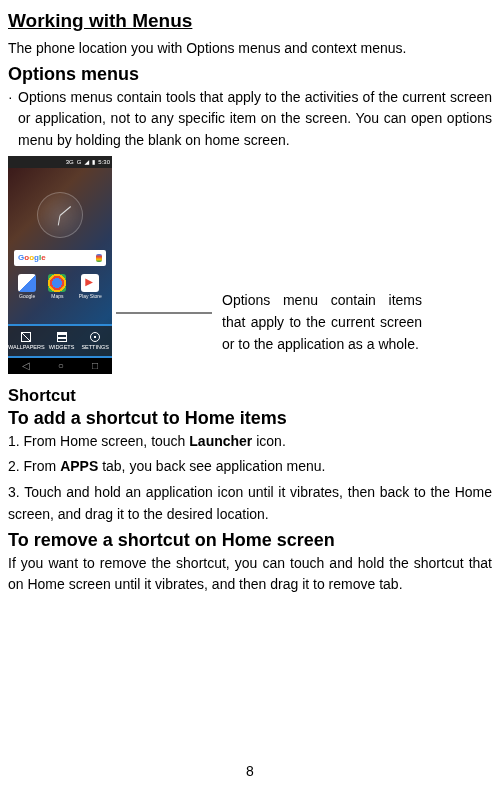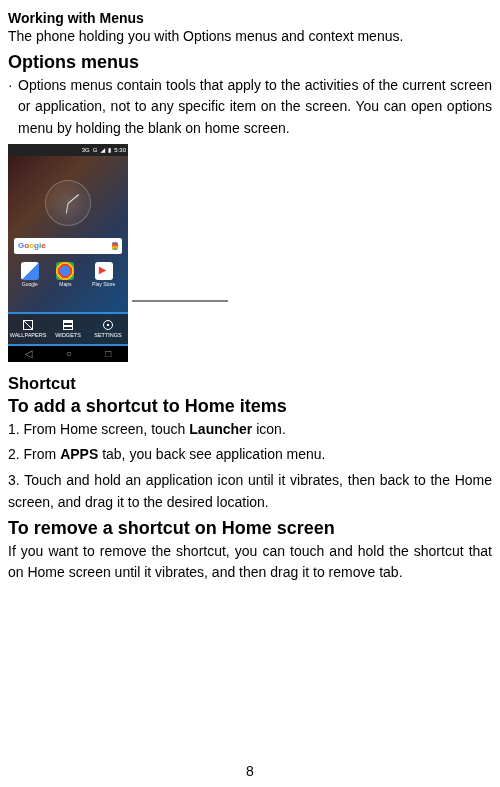--- a/index.html
+++ b/index.html
@@ -6,37 +6,37 @@
   body {
     width: 500px;
     height: 787px;
     font-family: Verdana, Geneva, sans-serif;
     font-size: 14px;
     color: #000;
     background: #fff;
     padding: 10px 8px 0 8px;
     position: relative;
   }
-  .h1 { font-weight: bold; font-size: 14px; margin-bottom: 0; }
+  .h1 { font-weight: bold; font-size: 19px; margin-bottom: 6px; text-decoration: underline; }
   .h2 { font-weight: bold; font-size: 16.5px; margin-bottom: 3px; margin-top: 12px;}
   .h3 { font-weight: bold; font-size: 18px; margin-bottom: 2px; }
   .para { text-align: justify; line-height: 1.55; margin-bottom: 4px; }
   .bold { font-weight: bold; }
   .bullet-row { display: flex; text-align: justify; line-height: 1.55; }
   .bullet-mark { width: 10px; flex: none; }
   .bullet-text { flex: 1; }
   .figure-row {
     display: flex;
     align-items: flex-end;
     gap: 10px;
     margin-top: 4px;
     margin-bottom: 2px;
   }
   .phone {
-    width: 120px;
+    width: 104px;
     height: 218px;
     background: #fca5a5;
     position: relative;
     flex: none;
     overflow: hidden;
   }
   .statusbar {
     position: absolute; top: 0; left: 0; right: 0; height: 12px;
     background: #222;
     color: #fff;
@@ -125,21 +125,21 @@
   .pagenum {
     position: absolute; bottom: 8px; left: 0; right: 0;
     text-align: center; font-size: 14px;
   }
 </style>
 </head>
 <body>
 
 <div class="h1">Working with Menus</div>
 
-<div class="para">The phone holding you with Options menus and context menus.</div>
+<div class="para">The phone location you with Options menus and context menus.</div>
 
 <div class="h3">Options menus</div>
 
 <div class="bullet-row">
   <div class="bullet-mark">·</div>
   <div class="bullet-text">Options menus contain tools that apply to the activities of the current screen or application, not to any specific item on the screen. You can open options menu by holding the blank on home screen.</div>
 </div>
 
 <div class="figure-row">
   <div class="phone">
@@ -186,20 +186,21 @@
       </div>
       <div class="highlight"></div>
       <div class="navkeys">
         <span class="nk">◁</span>
         <span class="nk">○</span>
         <span class="nk">□</span>
       </div>
     </div>
   </div>
   <div class="connector"></div>
+  <div class="callout">Options menu contain items that apply to the current screen or to the application as a whole.</div>
 </div>
 
 <div class="h2">Shortcut</div>
 
 <div class="h3">To add a shortcut to Home items</div>
 
 <div class="para">
   <span>1. From Home screen, touch </span><span class="bold">Launcher</span><span> icon.</span>
 </div>
 

